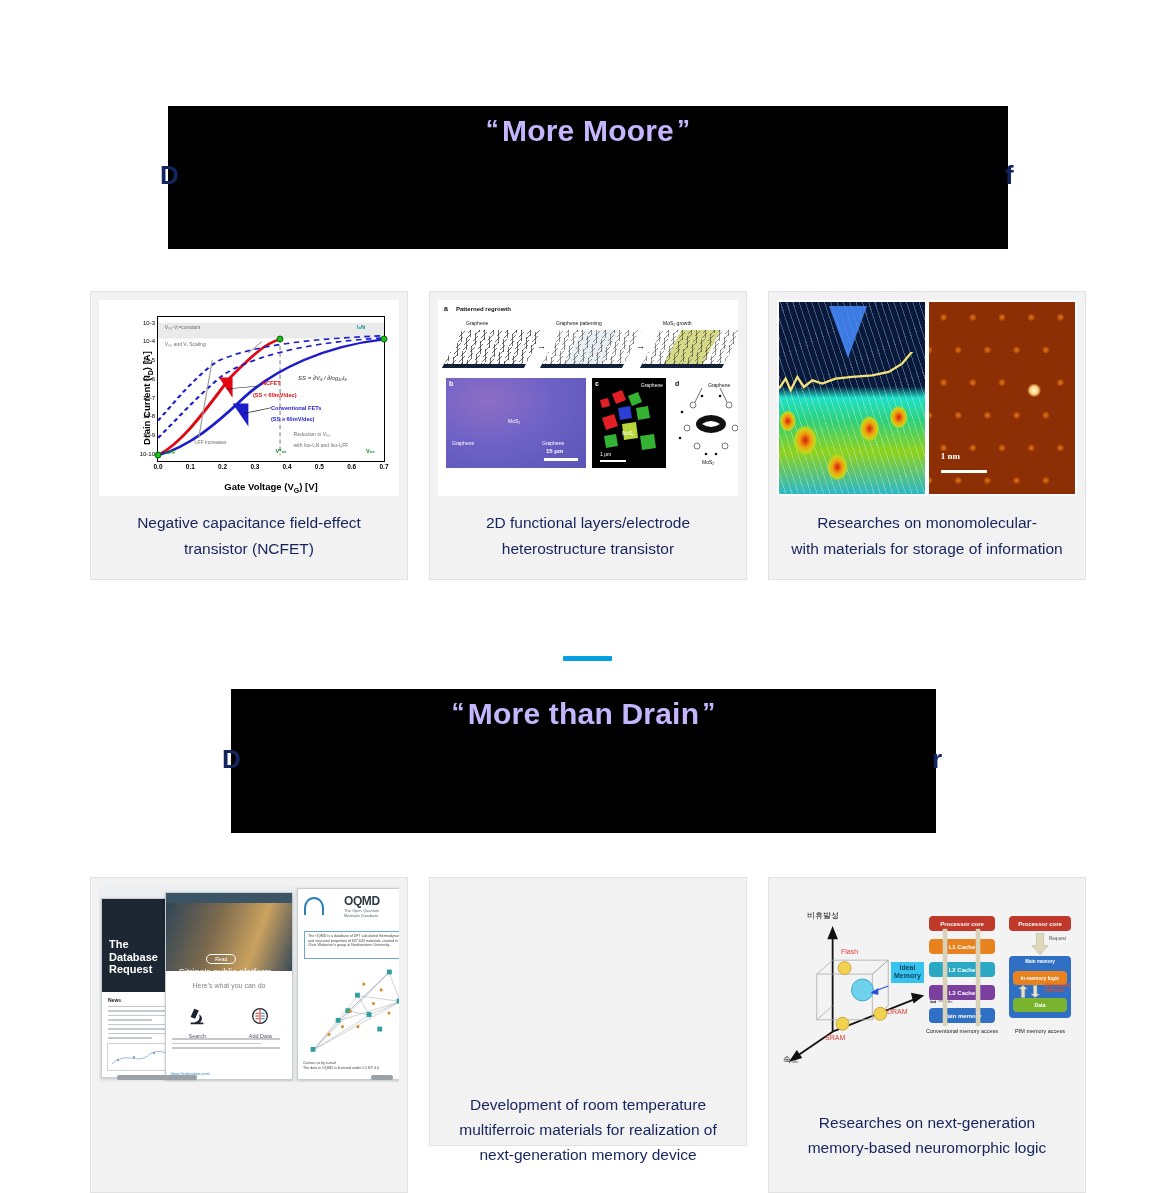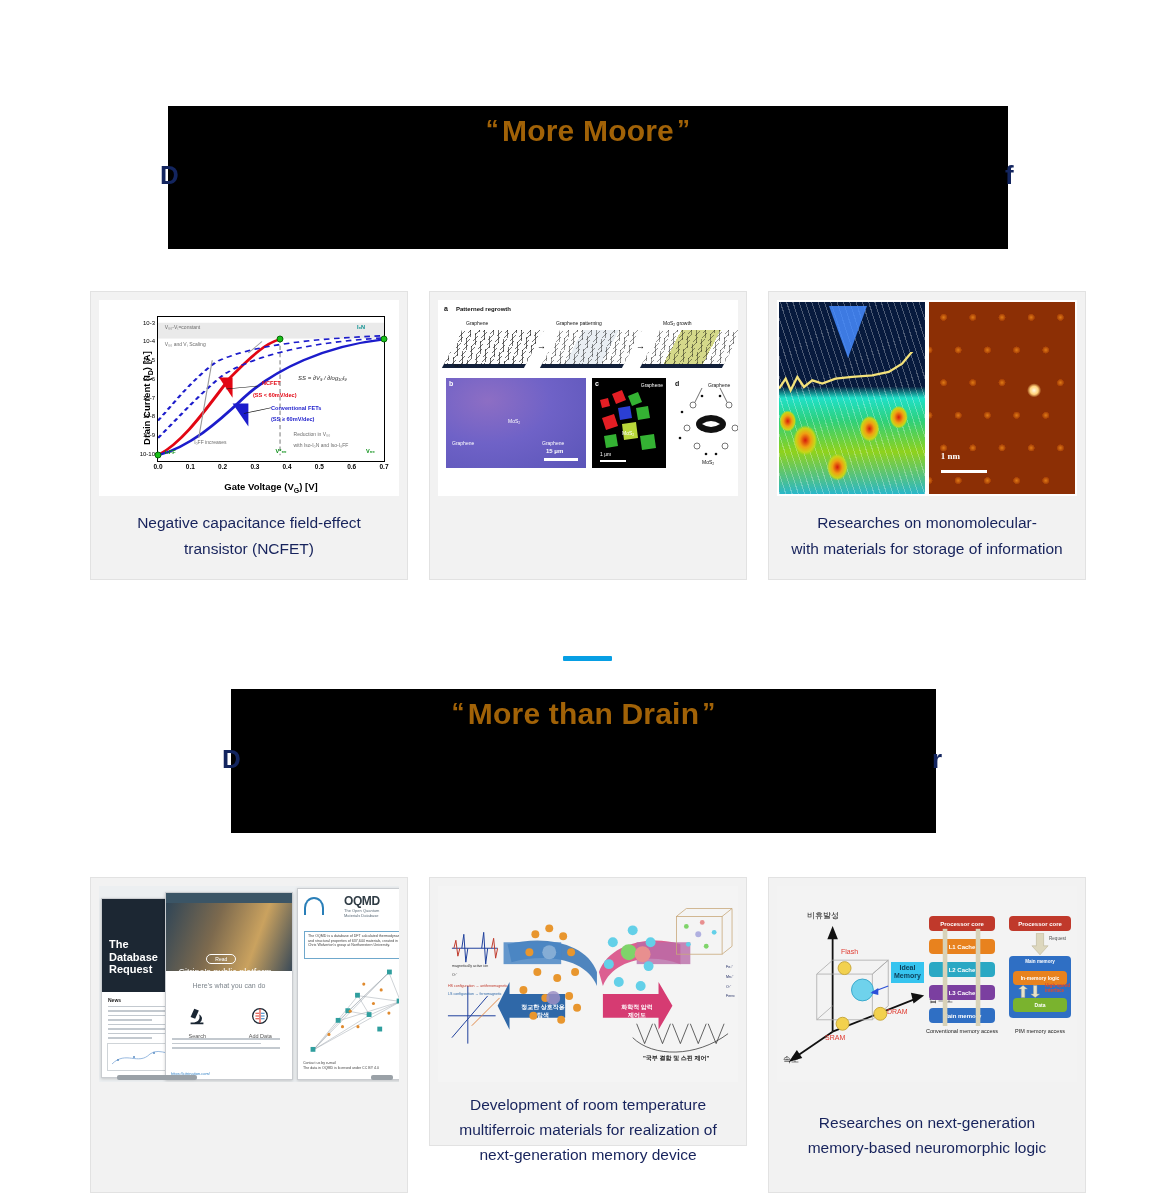--- a/index.html
+++ b/index.html
@@ -12,21 +12,21 @@
     position:relative;
   }
   .page{position:relative;width:1175px;height:1193px;}
 
   
   .headblock{position:absolute;background:#000000;overflow:visible;}
   .headblock .quote-line{
     position:absolute;left:0;right:0;
     text-align:center;
     font-size:30px;font-weight:700;letter-spacing:.2px;
-    color:#a16207;
+    color:#c4b5fd;
     white-space:nowrap;
   }
   .headblock .quote-line .qm{font-size:26px;vertical-align:top;padding:0 3px;}
   .headblock .sub-line{
     position:absolute;left:-60px;right:-60px;
     text-align:center;
     font-size:26px;font-weight:700;
     color:#13255f;
     white-space:nowrap;
   }
@@ -368,20 +368,26 @@
             <circle cx="8" cy="60" r="1.3" fill="#111"></circle>
               <circle cx="70" cy="60" r="1.3" fill="#111"></circle>
             <circle cx="34" cy="76" r="1.3" fill="#111"></circle>
               <circle cx="44" cy="76" r="1.3" fill="#111"></circle>
             <line x1="30" y1="10" x2="23" y2="24" stroke="#111" stroke-width=".6"></line>
             <line x1="48" y1="10" x2="55" y2="24" stroke="#111" stroke-width=".6"></line>
           </svg>
         </div>
       </div>
     </div>
+    <div class="caption">
+      <span>
+        <span>2D functional layers/electrode</span><br>
+        <span>heterostructure transistor</span>
+      </span>
+    </div>
   </div>
 
   <div class="card" style="left:768px;top:291px;width:318px;height:289px;">
     <div class="thumb" style="height:196px;">
       <div class="fig f3">
         <div class="half">
           <div class="stmL"></div>
           <div class="tip"></div>
           <svg class="squiggle" viewBox="0 0 100 30" preserveAspectRatio="none">
             <path d="M0,22 l4,-6 l3,7 l4,-8 l4,6 l5,-4 l6,2 l8,-3 l10,-1 l12,-1 l10,-2 l8,-5 l10,-12 l8,-6" fill="none" stroke="#f4e27a" stroke-width="1.4"></path>
@@ -530,21 +536,21 @@
             <span>The data in OQMD is licensed under CC BY 4.0</span>
           </div>
         </div>
 
         <div class="scrollbar" style="left:18px;bottom:2px;width:80px;"></div>
         <div class="scrollbar" style="right:6px;bottom:2px;width:22px;"></div>
       </div>
     </div>
   </div>
 
-  <div class="card" style="left:429px;top:877px;width:318px;height:269px;">
+  <div class="card" style="left:429px;top:877px;width:318px;height:269px;align-items:center;">
     <div class="thumb" style="height:196px;">
       <div class="fig f5">
         <svg viewBox="0 0 302 196" style="position:absolute;inset:0;width:100%;height:100%;">
 
           <path d="M70,58 C110,48 150,58 160,86 L160,100 C150,74 112,66 74,76 Z" fill="#3d79b8" opacity=".9"></path>
           <rect x="66" y="56" width="58" height="22" fill="#4a86c4" opacity=".85"></rect>
           <polygon points="72,108 72,96 60,120 72,144 72,132 128,132 128,108" fill="#2f68a8"></polygon>
 
           <path d="M162,86 C172,58 212,48 244,58 L244,78 C212,66 176,74 166,100 Z" fill="#d94f86" opacity=".9"></path>
           <rect x="200" y="56" width="54" height="22" fill="#b96ba8" opacity=".8"></rect>

